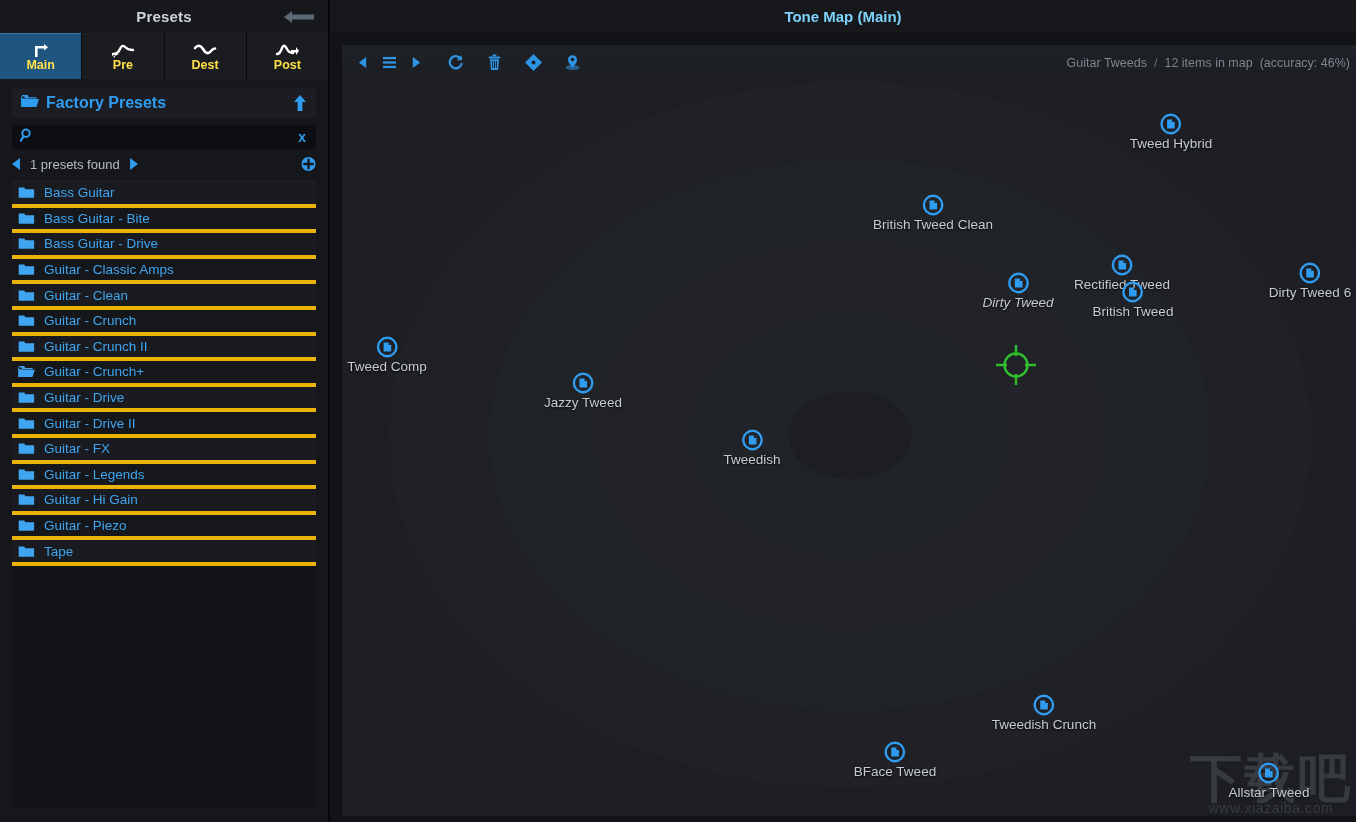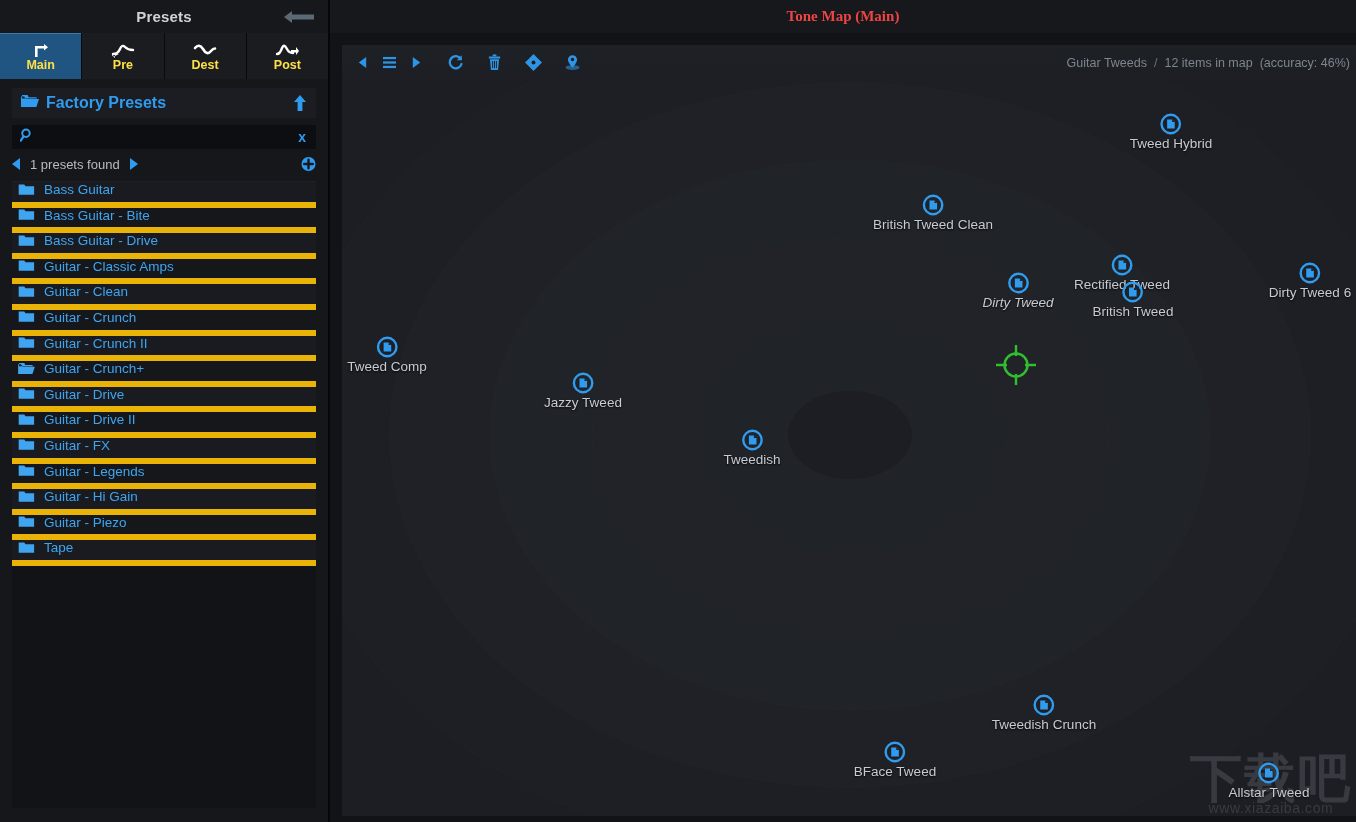--- a/index.html
+++ b/index.html
@@ -172,23 +172,23 @@
   #preset-list {
     margin: 6px 12px 14px 12px;
     background: #111317;
     flex: 1 1 auto;
     overflow: hidden;
     border-top: 1px solid #1d2025;
   }
   .preset-item {
     height: 25.6px;
     display: flex;
-    align-items: flex-start;
+    align-items: center;
     padding: 0 8px 0 6px;
-    border-bottom: 6px solid #eab308;
+    border-bottom: 4px solid #eab308;
     cursor: pointer;
   }
   .preset-item:nth-child(odd)  { background: #191b20; }
   .preset-item:nth-child(even) { background: #15171b; }
   .preset-item .pi-icon {
     width: 18px; height: 14px;
     margin-right: 8px;
     flex: 0 0 18px;
     display: flex; align-items: center;
   }
@@ -219,22 +219,21 @@
     height: 33px;
     flex: 0 0 33px;
     display: flex;
     align-items: center;
     justify-content: center;
     background: #16181c;
   }
   #map-title {
     font-size: 15px;
     font-weight: bold;
-    color: #ef4444;
-    font-family: Liberation Serif, serif;
+    color: #7dd3fc;
   }
 
   #map-frame {
     position: relative;
     margin: 12px 0 6px 12px;
     flex: 1 1 auto;
     background: #1c1e23;
     overflow: hidden;
   }
 

